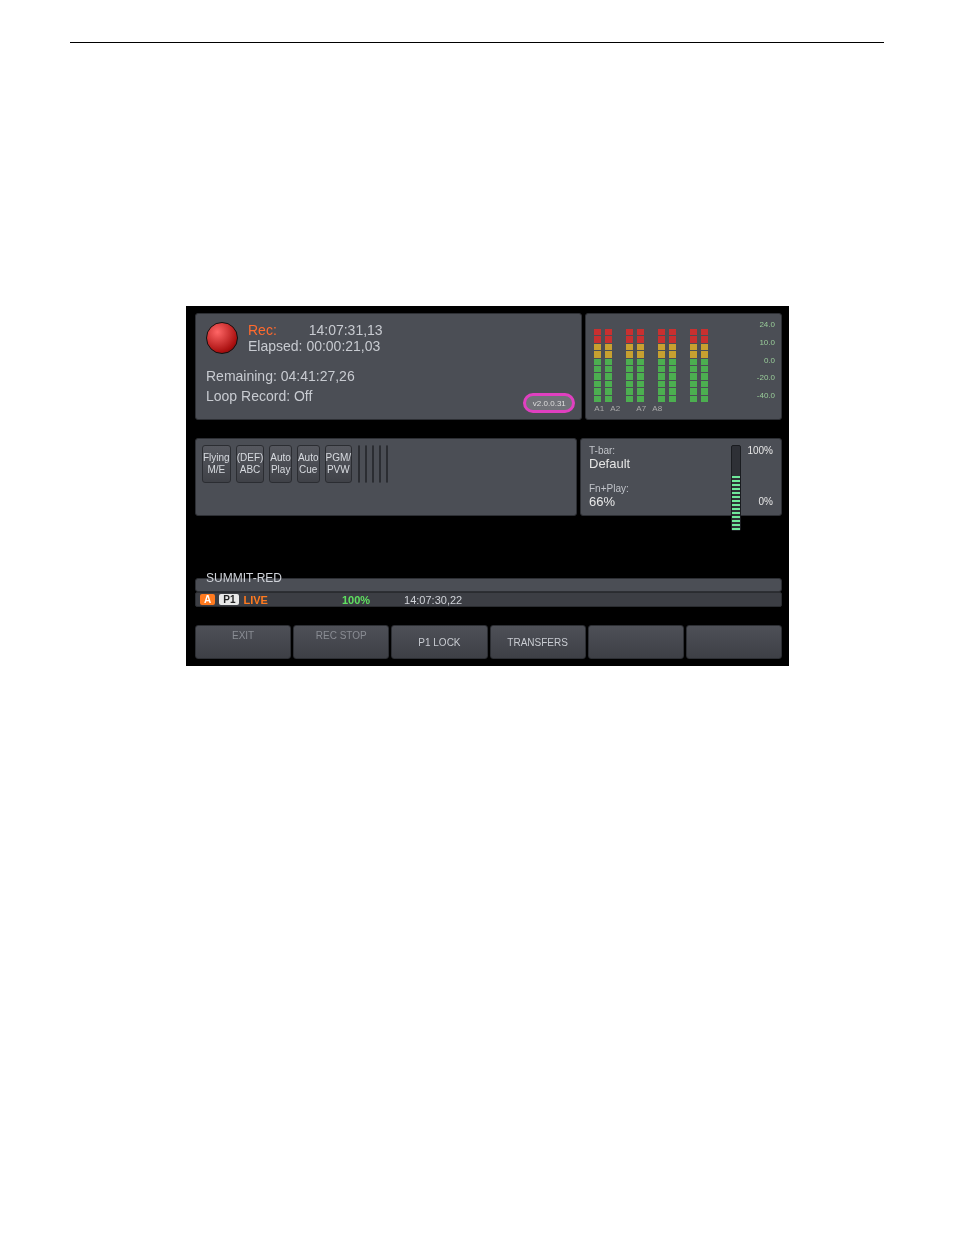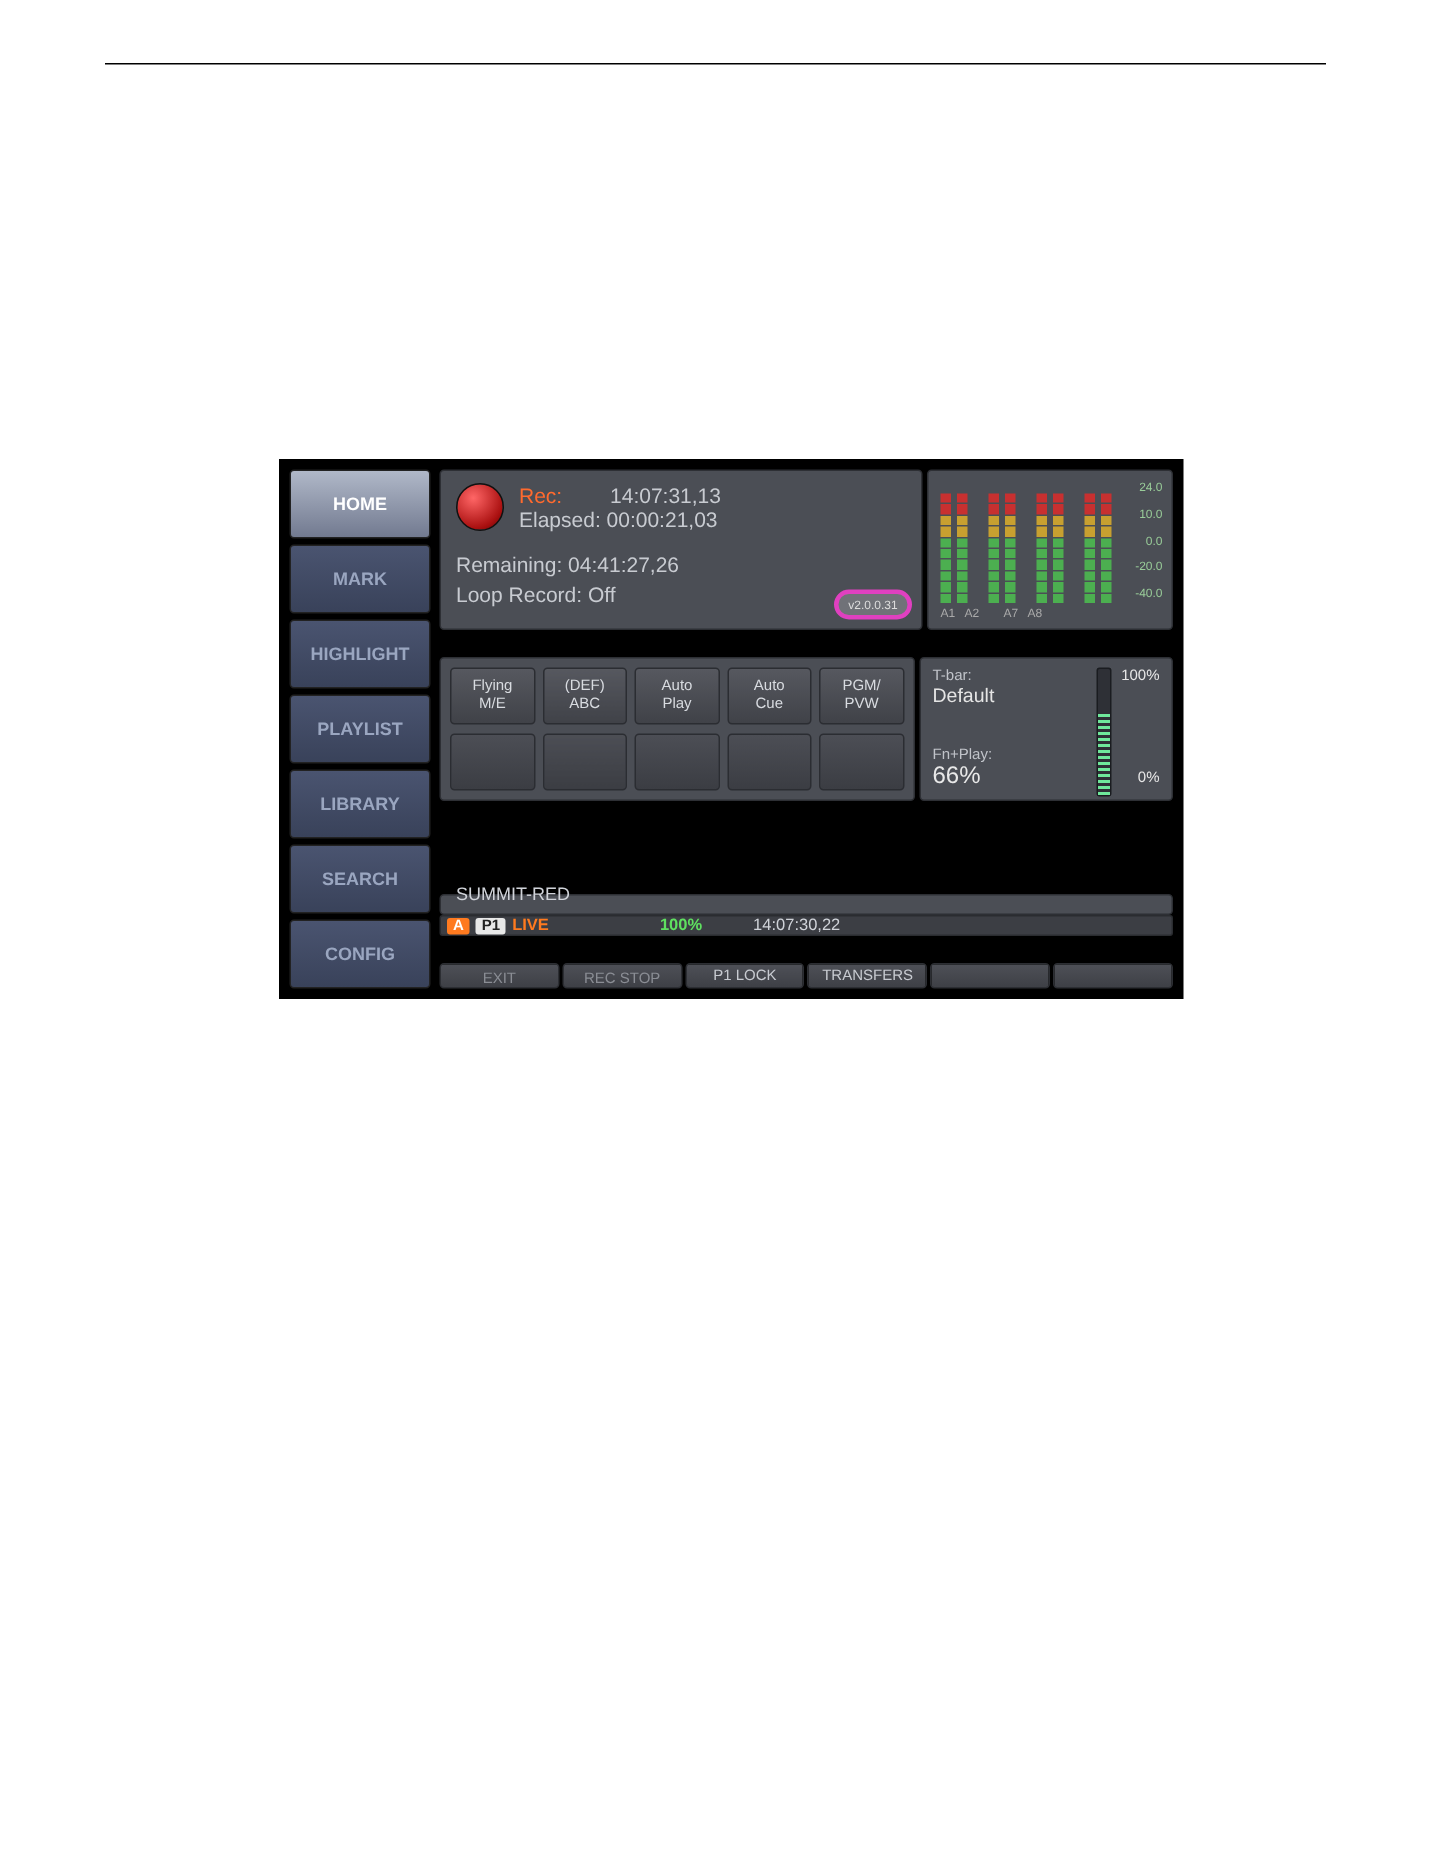--- a/index.html
+++ b/index.html
@@ -143,21 +143,21 @@
     height: 80px;
     font-size: 8px;
     color: #9c9;
     text-align: right;
   }
   .mid-row { height: 102px; }
   .modes-box {
     flex: 2;
     padding: 6px;
     display: flex;
-    flex-direction: column;
+    flex-direction: row;
     gap: 6px;
   }
   .mode-row { display: flex; gap: 5px; }
   .mode-btn {
     flex: 1;
     height: 38px;
     background: linear-gradient(#56585f,#404248);
     border: 1px solid #2b2d32;
     border-radius: 3px;
     color: #d8dbe0;
@@ -252,43 +252,20 @@
   }
   .fn-btn.dim { color:#8a8d94; align-items:flex-start; padding-top:4px;}
 </style>
 </head>
 <body>
 
 <div class="hr"></div>
 
 <div class="panel">
 
-  <div class="sidebar">
-    <div class="sidebar-btn">
-        <span>HOME</span>
-      </div>
-    <div class="sidebar-btn">
-        <span>MARK</span>
-      </div>
-    <div class="sidebar-btn">
-        <span>HIGHLIGHT</span>
-      </div>
-    <div class="sidebar-btn">
-        <span>PLAYLIST</span>
-      </div>
-    <div class="sidebar-btn">
-        <span>LIBRARY</span>
-      </div>
-    <div class="sidebar-btn">
-        <span>SEARCH</span>
-      </div>
-    <div class="sidebar-btn">
-        <span>CONFIG</span>
-      </div>
-  </div>
 
   <div class="main">
 
     <div class="row top-row">
       <div class="box rec-box">
         <div class="rec-head">
           <div class="rec-indicator"></div>
           <div style="display:flex;flex-direction:column;">
             <div>
               <span class="rec-label">Rec:</span>
@@ -470,21 +447,21 @@
             <span>T-bar:</span>
             <span style="color:#e8e8e8">100%</span>
           </div>
           <div style="color:#e5e5e5;font-size:13px">Default</div>
         </div>
         <div>
           <div class="tbar-row">
             <span>Fn+Play:</span>
           </div>
           <div class="tbar-row">
-            <span style="color:#e8e8e8;font-size:16px">66%</span>
+            <span style="color:#e8e8e8;font-size:13px">66%</span>
             <span style="color:#e8e8e8">0%</span>
           </div>
         </div>
         <div class="vslider">
           <div class="vslider-fill" style="height:66%"></div>
         </div>
       </div>
     </div>
 
     <div class="row sess-row">

